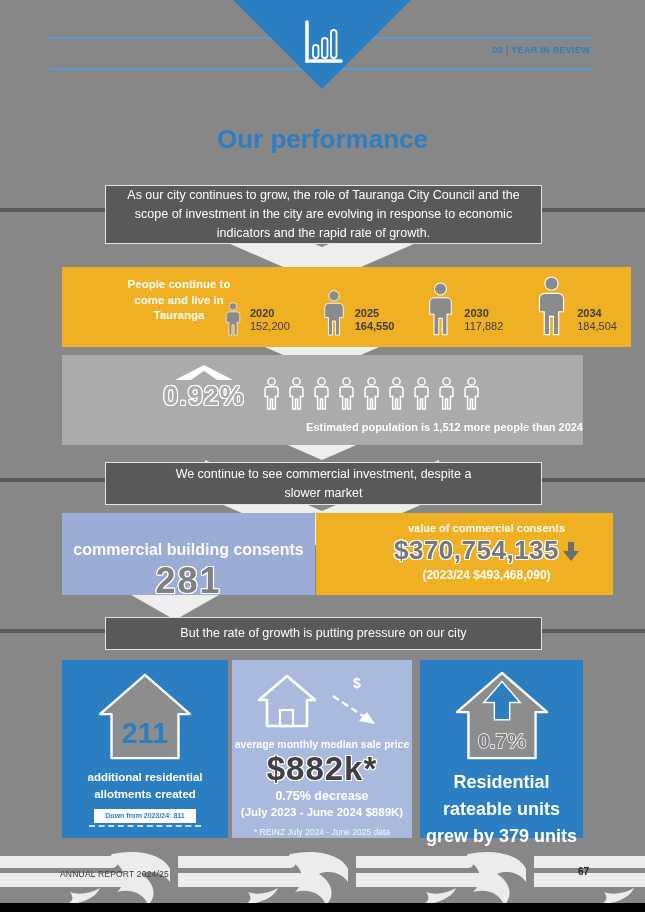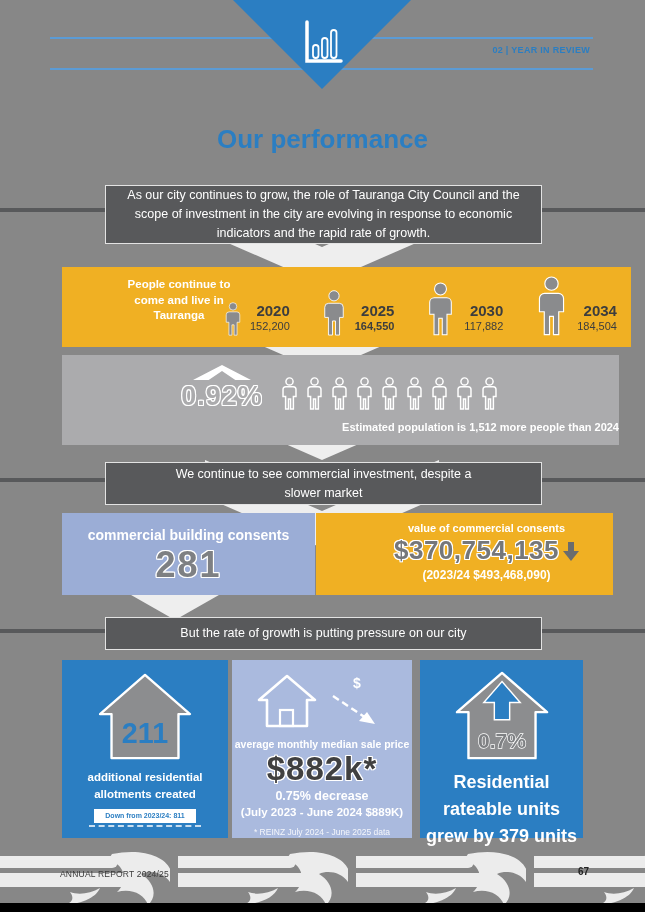--- a/index.html
+++ b/index.html
@@ -40,44 +40,44 @@
   .dbox2 .inner{max-width:310px}
 
   
   .ybox{position:absolute;left:62px;top:267px;width:521px;height:80px;background:#f0b023;padding-left:48px;}
   .tagline{position:absolute;left:56px;top:10px;width:122px;text-align:center;color:#fff;
        font-weight:bold;font-size:11.5px;line-height:1.35;}
   .milestones{position:absolute;left:160px;right:14px;top:8px;bottom:11px;display:flex;
        align-items:flex-end;justify-content:space-between;}
   .milestone{display:flex;align-items:flex-end;}
   .m-label{margin-left:6px;margin-bottom:2px;line-height:1.25;}
-  .m-year{font-size:15px;font-weight:bold;color:#3c3d3e;text-align:right;}
+  .m-year{font-size:11px;font-weight:bold;color:#3c3d3e;}
   .m-val{font-size:11px;color:#3c3d3e;}
   .m-val.strong{font-weight:bold;}
   .person-fill{fill:#8a8b8d;stroke:#ffffff;stroke-width:1;}
 
   
-  .gbox{position:absolute;left:62px;top:355px;width:521px;height:90px;background:#ababad;padding-left:36px;}
+  .gbox{position:absolute;left:62px;top:355px;width:521px;height:90px;background:#ababad;}
   .growth-row{position:absolute;left:0;right:0;top:10px;display:flex;justify-content:center;
        align-items:flex-end;}
   .pct-col{text-align:center;margin-right:16px;}
   .up-chev{width:58px;height:15px;background:#fff;margin:0 auto 1px;
        clip-path:polygon(0 100%,50% 0,100% 100%,73% 100%,50% 40%,27% 100%);}
   .outline-w{text-shadow:-1px -1px 0 #fff,1px -1px 0 #fff,-1px 1px 0 #fff,1px 1px 0 #fff,
        -1px 0 0 #fff,1px 0 0 #fff,0 -1px 0 #fff,0 1px 0 #fff;}
   .pct{font-size:27px;font-weight:bold;color:#ababad;letter-spacing:1px;}
   .crowd{display:flex;gap:4px;align-items:flex-end;margin-bottom:2px;}
   .person-line{fill:none;stroke:#ffffff;stroke-width:2.4;}
   .gcaption{position:absolute;left:0;right:0;bottom:12px;text-align:right;color:#fff;
        font-weight:bold;font-size:11px;}
 
   
   .cbox1{position:absolute;left:62px;top:513px;width:253px;height:82px;background:#9badd6;
        text-align:center;color:#fff;}
-  .cbox1 .lbl{margin-top:14px;font-size:14px;font-weight:bold;}
+  .cbox1 .lbl{margin-top:28px;font-size:16px;font-weight:bold;}
   .bignum{font-size:36px;font-weight:bold;color:#7e8083;letter-spacing:2px;margin-top:1px;}
   .cbox2{position:absolute;left:316px;top:513px;width:253px;height:82px;background:#f0b023;
        text-align:center;color:#fff;padding-left:44px;}
   .cbox2 .lbl{margin-top:9px;font-size:11px;font-weight:bold;}
   .amount{font-size:26px;font-weight:bold;color:#75777a;letter-spacing:.5px;margin-top:1px;}
   .amount svg{vertical-align:-2px;margin-left:4px;}
   .prior{font-size:12px;font-weight:bold;margin-top:2px;}
 
   
   .bb1{position:absolute;left:62px;top:660px;width:166px;height:178px;background:#2b7ec2;

